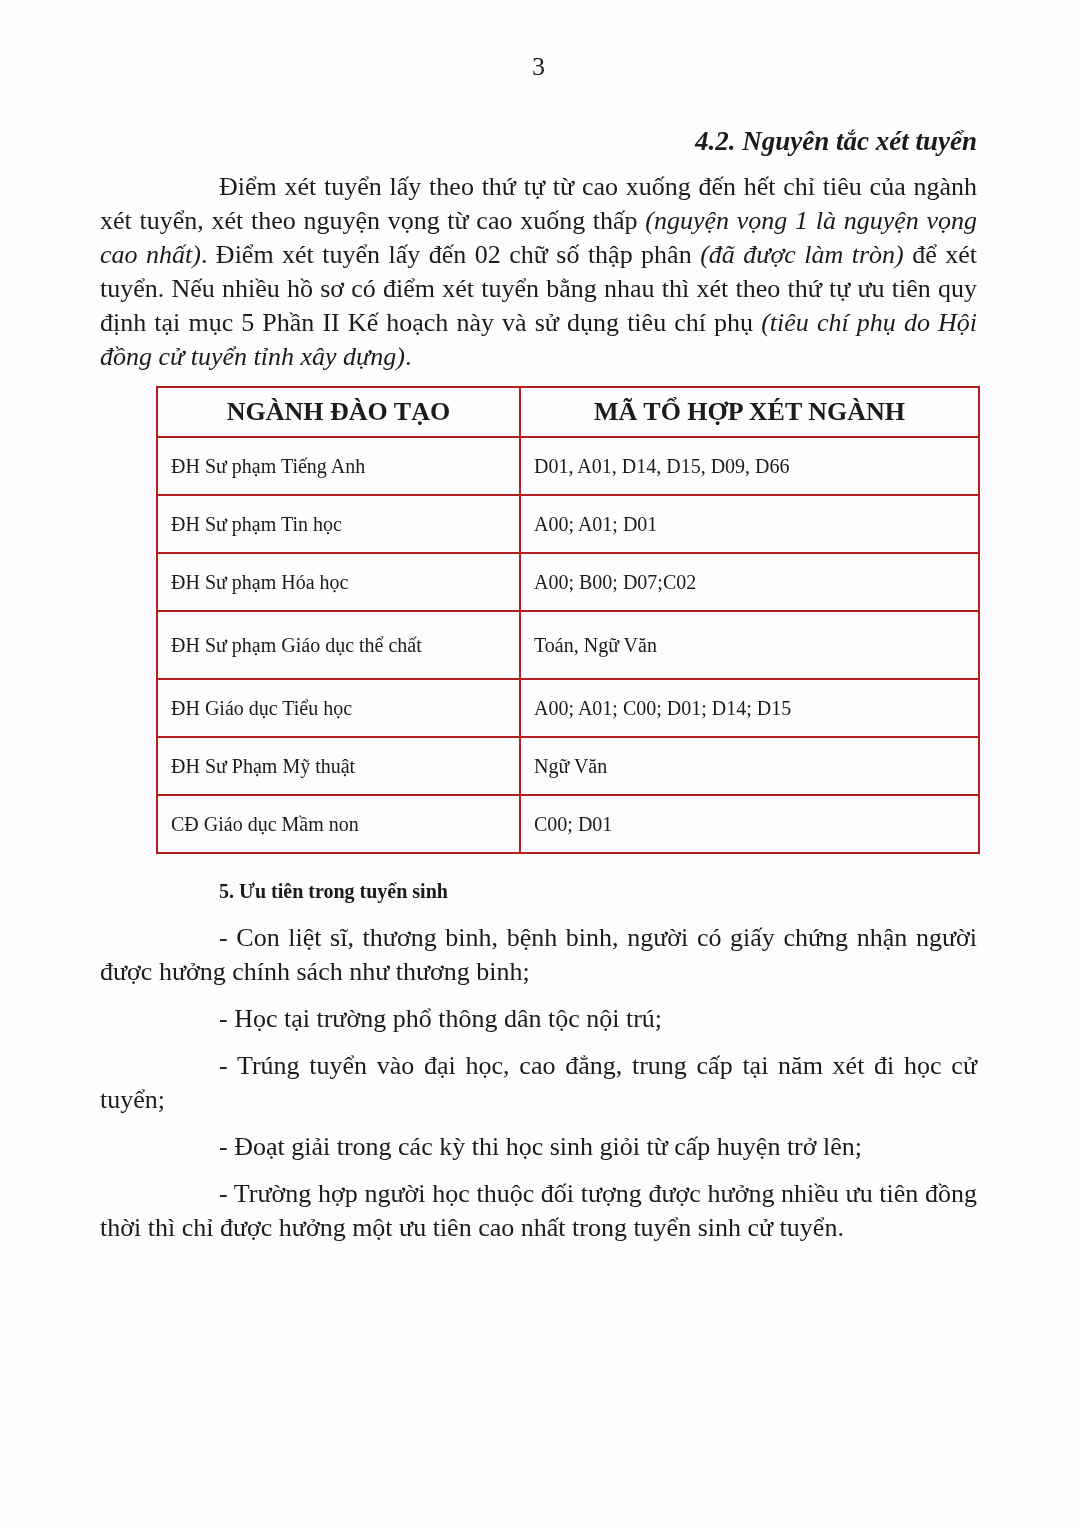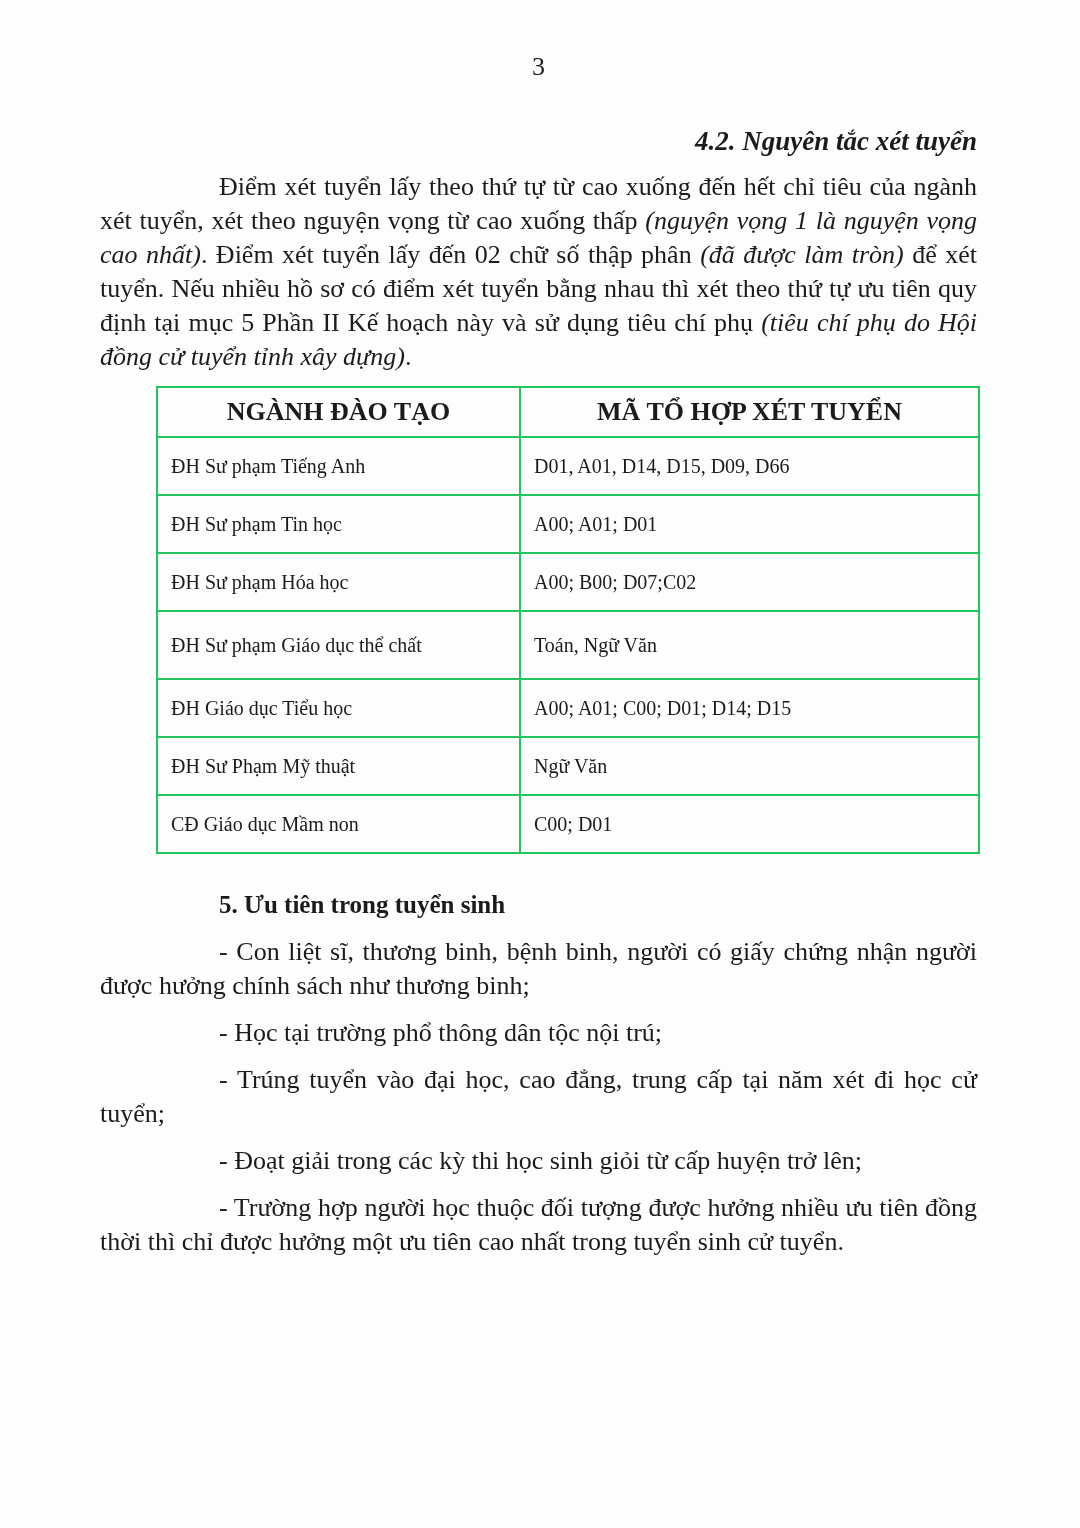--- a/index.html
+++ b/index.html
@@ -40,43 +40,43 @@
   .italic { font-style: italic; }
   .combo-table {
     border-collapse: collapse;
     table-layout: fixed;
     width: 824px;
     margin: 12px 0 0 56px;
   }
   .combo-table col.c1 { width: 363px; }
   .combo-table th,
   .combo-table td {
-    border: 2px solid #22c55e;
+    border: 2px solid #b91c1c;
     vertical-align: middle;
     box-sizing: border-box;
   }
   .combo-table th {
     font-weight: bold;
     text-align: center;
     padding: 7px 10px;
     font-size: 26px;
   }
   .combo-table td {
     padding: 11px 13px;
     font-size: 20px;
   }
   .combo-table tbody tr:nth-child(4) td {
     padding-top: 16px;
     padding-bottom: 16px;
   }
   .heading-bold {
     font-weight: bold;
-    font-size: 25px;
+    font-size: 20px;
     text-indent: 119px;
-    margin: 34px 0 10px 0;
+    margin: 20px 0 10px 0;
   }
   .bullet {
     text-align: justify;
     text-indent: 119px;
     margin: 13px 0 0 0;
   }
 </style>
 </head>
 <body>
 
@@ -90,21 +90,21 @@
 
 
   <table class="combo-table">
     <colgroup>
         <col class="c1">
         <col class="c2">
       </colgroup>
     <thead>
       <tr>
         <th>NGÀNH ĐÀO TẠO</th>
-        <th>MÃ TỔ HỢP XÉT TUYỂN</th>
+        <th>MÃ TỔ HỢP XÉT NGÀNH</th>
       </tr>
     </thead>
     <tbody>
       <tr>
         <td>ĐH Sư phạm Tiếng Anh</td>
         <td>D01, A01, D14, D15, D09, D66</td>
       </tr>
       <tr>
         <td>ĐH Sư phạm Tin học</td>
         <td>A00; A01; D01</td>

